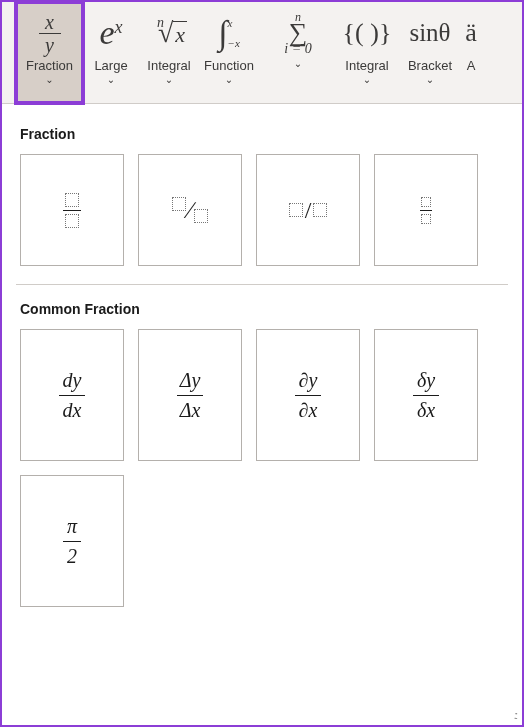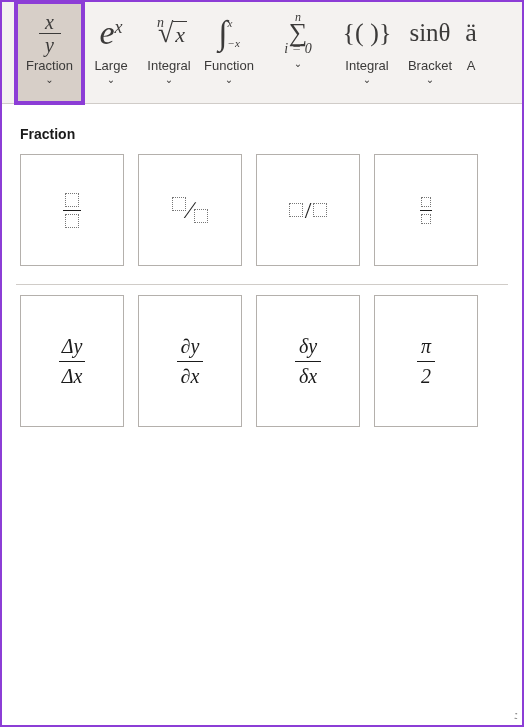--- a/index.html
+++ b/index.html
@@ -285,22 +285,30 @@
           <span class="dbox sm"></span>
           <span class="hline" style="min-width:12px;"></span>
           <span class="dbox sm"></span>
         </div>
       </div>
 
     </div>
   </div>
 
   <div class="section">
+    <div class="section-title">Common Fraction</div>
     <div class="tile-row">
 
+      <div class="tile">
+        <div class="fcontent">
+          <span>dy</span>
+          <span class="hline"></span>
+          <span>dx</span>
+        </div>
+      </div>
 
       <div class="tile">
         <div class="fcontent">
           <span>Δy</span>
           <span class="hline"></span>
           <span>Δx</span>
         </div>
       </div>
 
       <div class="tile">

